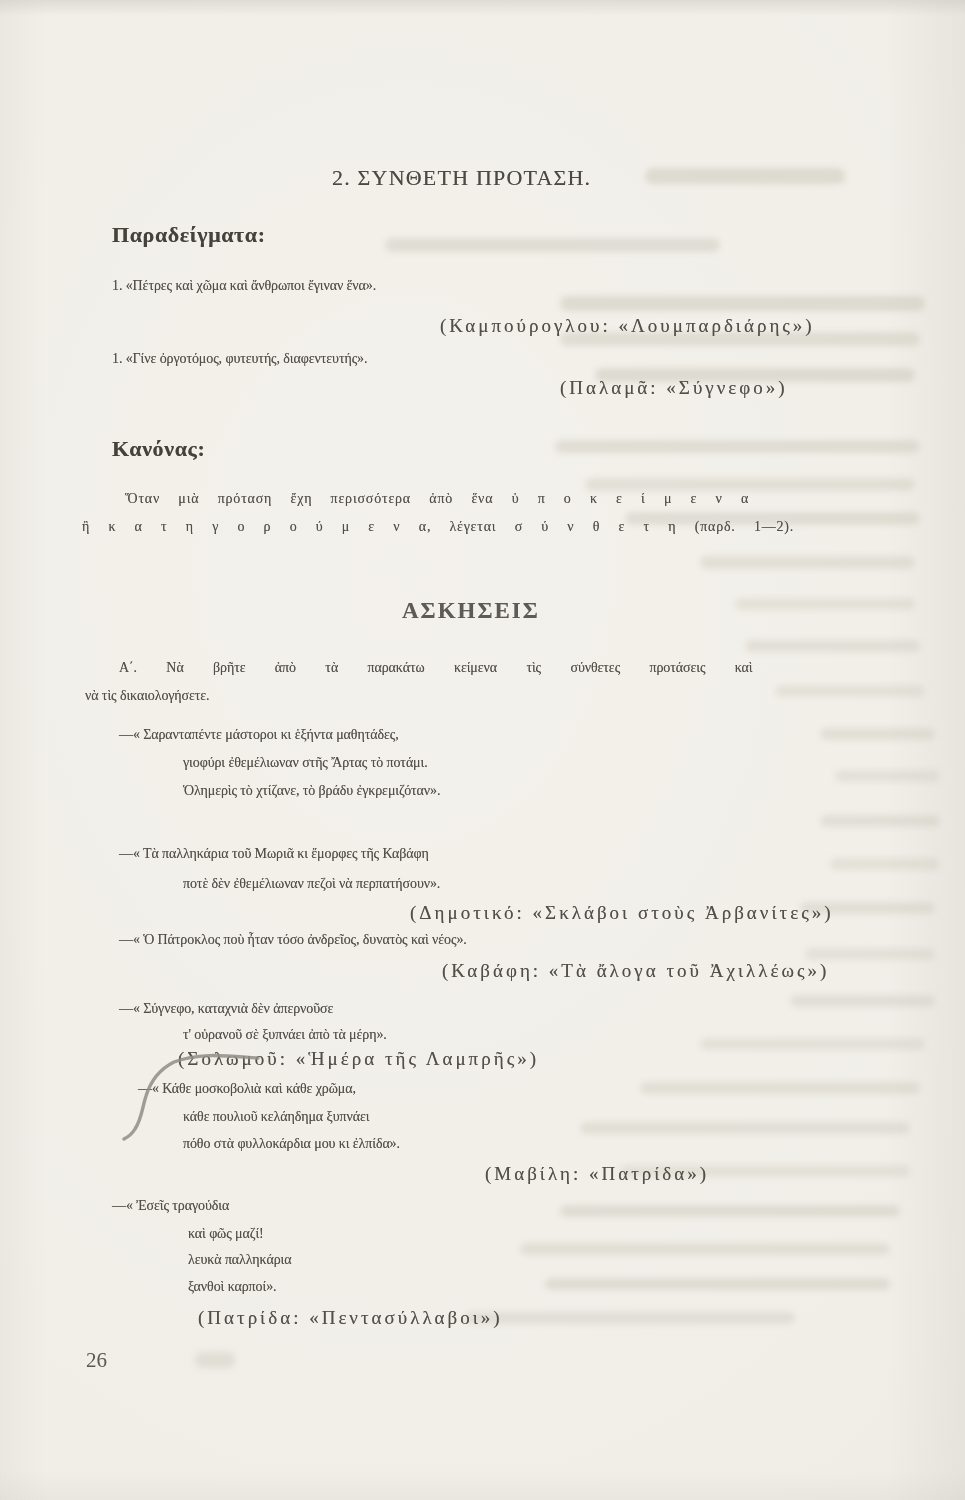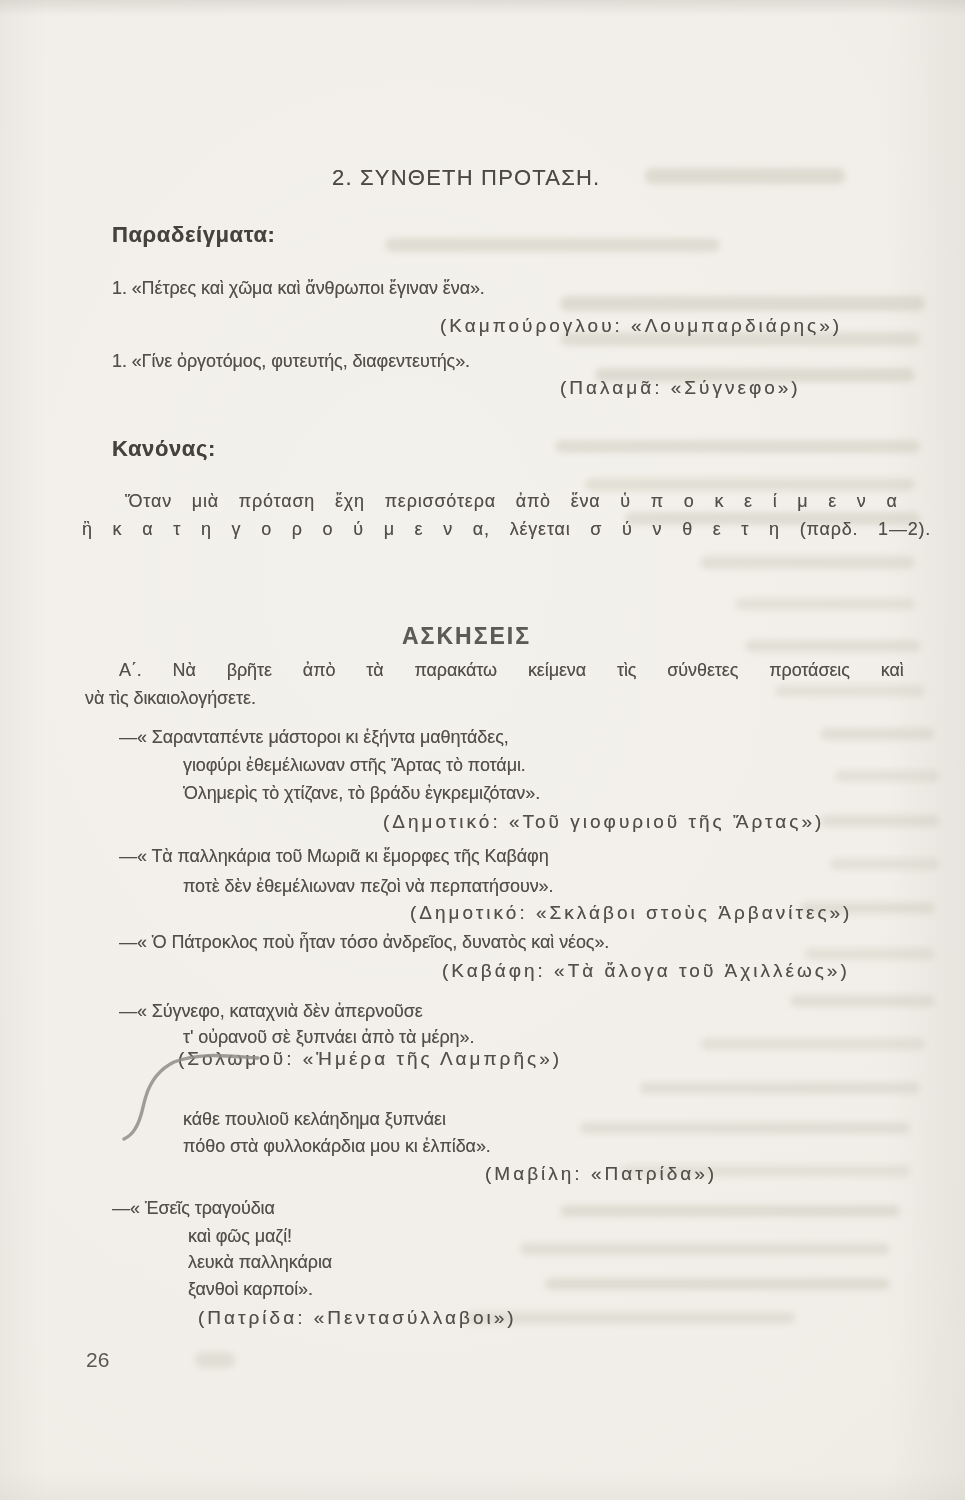--- a/index.html
+++ b/index.html
@@ -1,31 +1,31 @@
 <!DOCTYPE html>
 <html><head>
 <meta charset="utf-8">
 <style>
   html,body{margin:0;padding:0;background:#d8d6cf;}
   .page{
     position:relative;
     width:965px;height:1500px;
     margin:0 auto;
     overflow:hidden;
-    font-family:Liberation Sans, sans-serif;
+    font-family:Liberation Serif, serif;
     color:#524f49;
     background:
       linear-gradient(to bottom, rgba(190,188,180,.38), rgba(190,188,180,0) 16px),
       linear-gradient(to left, rgba(198,195,186,.24), rgba(198,195,186,0) 80px),
       linear-gradient(to right, rgba(198,195,186,.16), rgba(198,195,186,0) 45px),
       linear-gradient(to top, rgba(198,195,186,.18), rgba(198,195,186,0) 30px),
       radial-gradient(130% 110% at 42% 38%, #f3f1eb 0%, #f0eee7 62%, #e9e7e0 100%);
   }
   .abs{position:absolute;white-space:nowrap;}
-  .line{font-size:18px;letter-spacing:-0.1px;text-shadow:0 0 .5px rgba(82,79,73,.55);}
+  .line{font-size:14px;letter-spacing:-0.1px;text-shadow:0 0 .5px rgba(82,79,73,.55);}
   .attr{font-size:19px;letter-spacing:3px;text-shadow:0 0 .5px rgba(82,79,73,.5);}
   .heading{font-size:22px;font-weight:bold;color:#45423c;letter-spacing:.6px;text-shadow:0 0 .6px rgba(60,58,52,.5);}
   .title{font-size:22px;letter-spacing:1.2px;color:#4c4944;text-shadow:0 0 .6px rgba(70,67,60,.55);}
   .section-heading{font-size:23px;font-weight:bold;letter-spacing:2px;color:#5d5b55;text-shadow:0 0 .6px rgba(90,88,80,.4);}
   .rule-line{word-spacing:14px;letter-spacing:.8px;}
   .stretch{word-spacing:26px;}
   .pagenum{font-size:21px;color:#5a5751;}
   .ghost{position:absolute;background:#c9c6b8;border-radius:7px;filter:blur(3px);}
   .pencil-svg{position:absolute;left:0;top:0;width:965px;height:1500px;pointer-events:none;}
 </style>
@@ -72,41 +72,41 @@
   <div class="abs line" style="left:112px;top:278px">1. «Πέτρες καὶ χῶμα καὶ ἄνθρωποι ἔγιναν ἕνα».</div>
   <div class="abs attr" style="left:440px;top:315px">(Καμπούρογλου: «Λουμπαρδιάρης»)</div>
 
   <div class="abs line" style="left:112px;top:351px">1. «Γίνε ὀργοτόμος, φυτευτής, διαφεντευτής».</div>
   <div class="abs attr" style="left:560px;top:377px">(Παλαμᾶ: «Σύγνεφο»)</div>
 
   <div class="abs heading" style="left:112px;top:436px">Κανόνας:</div>
   <div class="abs line rule-line" style="left:125px;top:491px">Ὅταν μιὰ πρόταση ἔχη περισσότερα ἀπὸ ἕνα ὑ π ο κ ε ί μ ε ν α</div>
   <div class="abs line rule-line" style="left:82px;top:519px">ἢ κ α τ η γ ο ρ ο ύ μ ε ν α, λέγεται σ ύ ν θ ε τ η (παρδ. 1—2).</div>
 
-  <div class="abs section-heading" style="left:402px;top:623px">ΑΣΚΗΣΕΙΣ</div>
+  <div class="abs section-heading" style="left:402px;top:598px">ΑΣΚΗΣΕΙΣ</div>
 
   <div class="abs line stretch" style="left:119px;top:660px">Α΄. Νὰ βρῆτε ἀπὸ τὰ παρακάτω κείμενα τὶς σύνθετες προτάσεις καὶ</div>
   <div class="abs line" style="left:85px;top:688px">νὰ τὶς δικαιολογήσετε.</div>
 
   <div class="abs line" style="left:119px;top:727px">—« Σαρανταπέντε μάστοροι κι ἑξήντα μαθητάδες,</div>
   <div class="abs line" style="left:183px;top:755px">γιοφύρι ἐθεμέλιωναν στῆς Ἄρτας τὸ ποτάμι.</div>
   <div class="abs line" style="left:183px;top:783px">Ὁλημερὶς τὸ χτίζανε, τὸ βράδυ ἐγκρεμιζόταν».</div>
-  <div class="abs attr" style="left:383px;top:811px">(Δημοτικό: «Τοῦ γιοφυριοῦ τῆς Ἄρτας»)</div>
 
   <div class="abs line" style="left:119px;top:846px">—« Τὰ παλληκάρια τοῦ Μωριᾶ κι ἔμορφες τῆς Καβάφη</div>
   <div class="abs line" style="left:183px;top:876px">ποτὲ δὲν ἐθεμέλιωναν πεζοὶ νὰ περπατήσουν».</div>
   <div class="abs attr" style="left:410px;top:902px">(Δημοτικό: «Σκλάβοι στοὺς Ἀρβανίτες»)</div>
 
   <div class="abs line" style="left:119px;top:932px">—« Ὁ Πάτροκλος ποὺ ἦταν τόσο ἀνδρεῖος, δυνατὸς καὶ νέος».</div>
   <div class="abs attr" style="left:442px;top:960px">(Καβάφη: «Τὰ ἄλογα τοῦ Ἀχιλλέως»)</div>
 
   <div class="abs line" style="left:119px;top:1001px">—« Σύγνεφο, καταχνιὰ δὲν ἀπερνοῦσε</div>
   <div class="abs line" style="left:183px;top:1027px">τ' οὐρανοῦ σὲ ξυπνάει ἀπὸ τὰ μέρη».</div>
   <div class="abs attr" style="left:178px;top:1048px">(Σολωμοῦ: «Ἡμέρα τῆς Λαμπρῆς»)</div>
 
+  <div class="abs line" style="left:138px;top:1081px">—« Κάθε μοσκοβολιὰ καὶ κάθε χρῶμα,</div>
   <div class="abs line" style="left:183px;top:1136px">πόθο στὰ φυλλοκάρδια μου κι ἐλπίδα».</div>
   <div class="abs line" style="left:183px;top:1109px">κάθε πουλιοῦ κελάηδημα ξυπνάει</div>
   <div class="abs attr" style="left:485px;top:1163px">(Μαβίλη: «Πατρίδα»)</div>
 
   <div class="abs line" style="left:112px;top:1198px">—« Ἐσεῖς τραγούδια</div>
   <div class="abs line" style="left:188px;top:1226px">καὶ φῶς μαζί!</div>
   <div class="abs line" style="left:188px;top:1252px">λευκὰ παλληκάρια</div>
   <div class="abs line" style="left:188px;top:1279px">ξανθοὶ καρποί».</div>
   <div class="abs attr" style="left:198px;top:1307px">(Πατρίδα: «Πεντασύλλαβοι»)</div>
 

